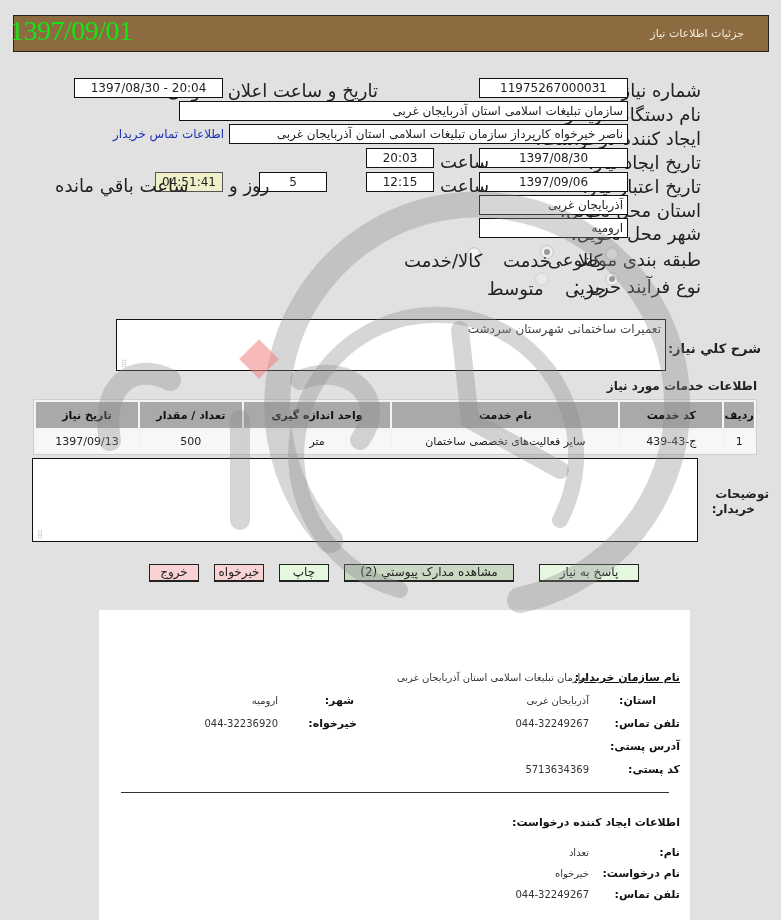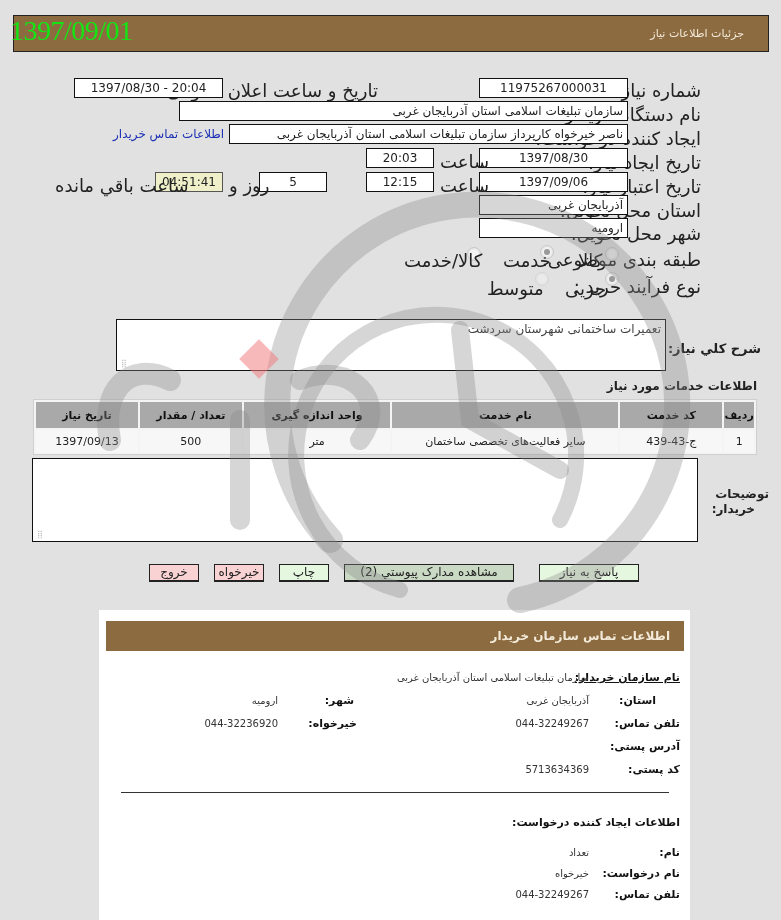--- a/index.html
+++ b/index.html
@@ -171,21 +171,20 @@
   <span class="abs resize-grip">⣿</span>
 </div>
 
 <div class="abs btn green" style="left:539px; top:564px; width:100px;">پاسخ به نیاز</div>
 <div class="abs btn darkgreen" style="left:344px; top:564px; width:170px;">مشاهده مدارک پیوستي (2)</div>
 <div class="abs btn green" style="left:279px; top:564px; width:50px;">چاپ</div>
 <div class="abs btn pink" style="left:214px; top:564px; width:50px;">خیرخواه</div>
 <div class="abs btn pink" style="left:149px; top:564px; width:50px;">خروج</div>
 
 <div class="abs panel">
-  <div class="abs panel-header">اطلاعات تماس سازمان خریدار</div>
 
   <span class="abs p-lbl" style="right:10px; top:61px;text-decoration:underline;">نام سازمان خریدار:</span>
   <span class="abs p-val" style="right:101px; top:62px;">سازمان تبلیغات اسلامی استان آذربایجان غربی</span>
 
   <span class="abs p-lbl" style="right:34px; top:84px;">استان:</span>
   <span class="abs p-val" style="right:101px; top:85px;">آذربایجان غربی</span>
   <span class="abs p-lbl" style="right:336px; top:84px;">شهر:</span>
   <span class="abs p-val" style="right:412px; top:85px;">ارومیه</span>
 
   <span class="abs p-lbl" style="right:10px; top:107px;">تلفن تماس:</span>

